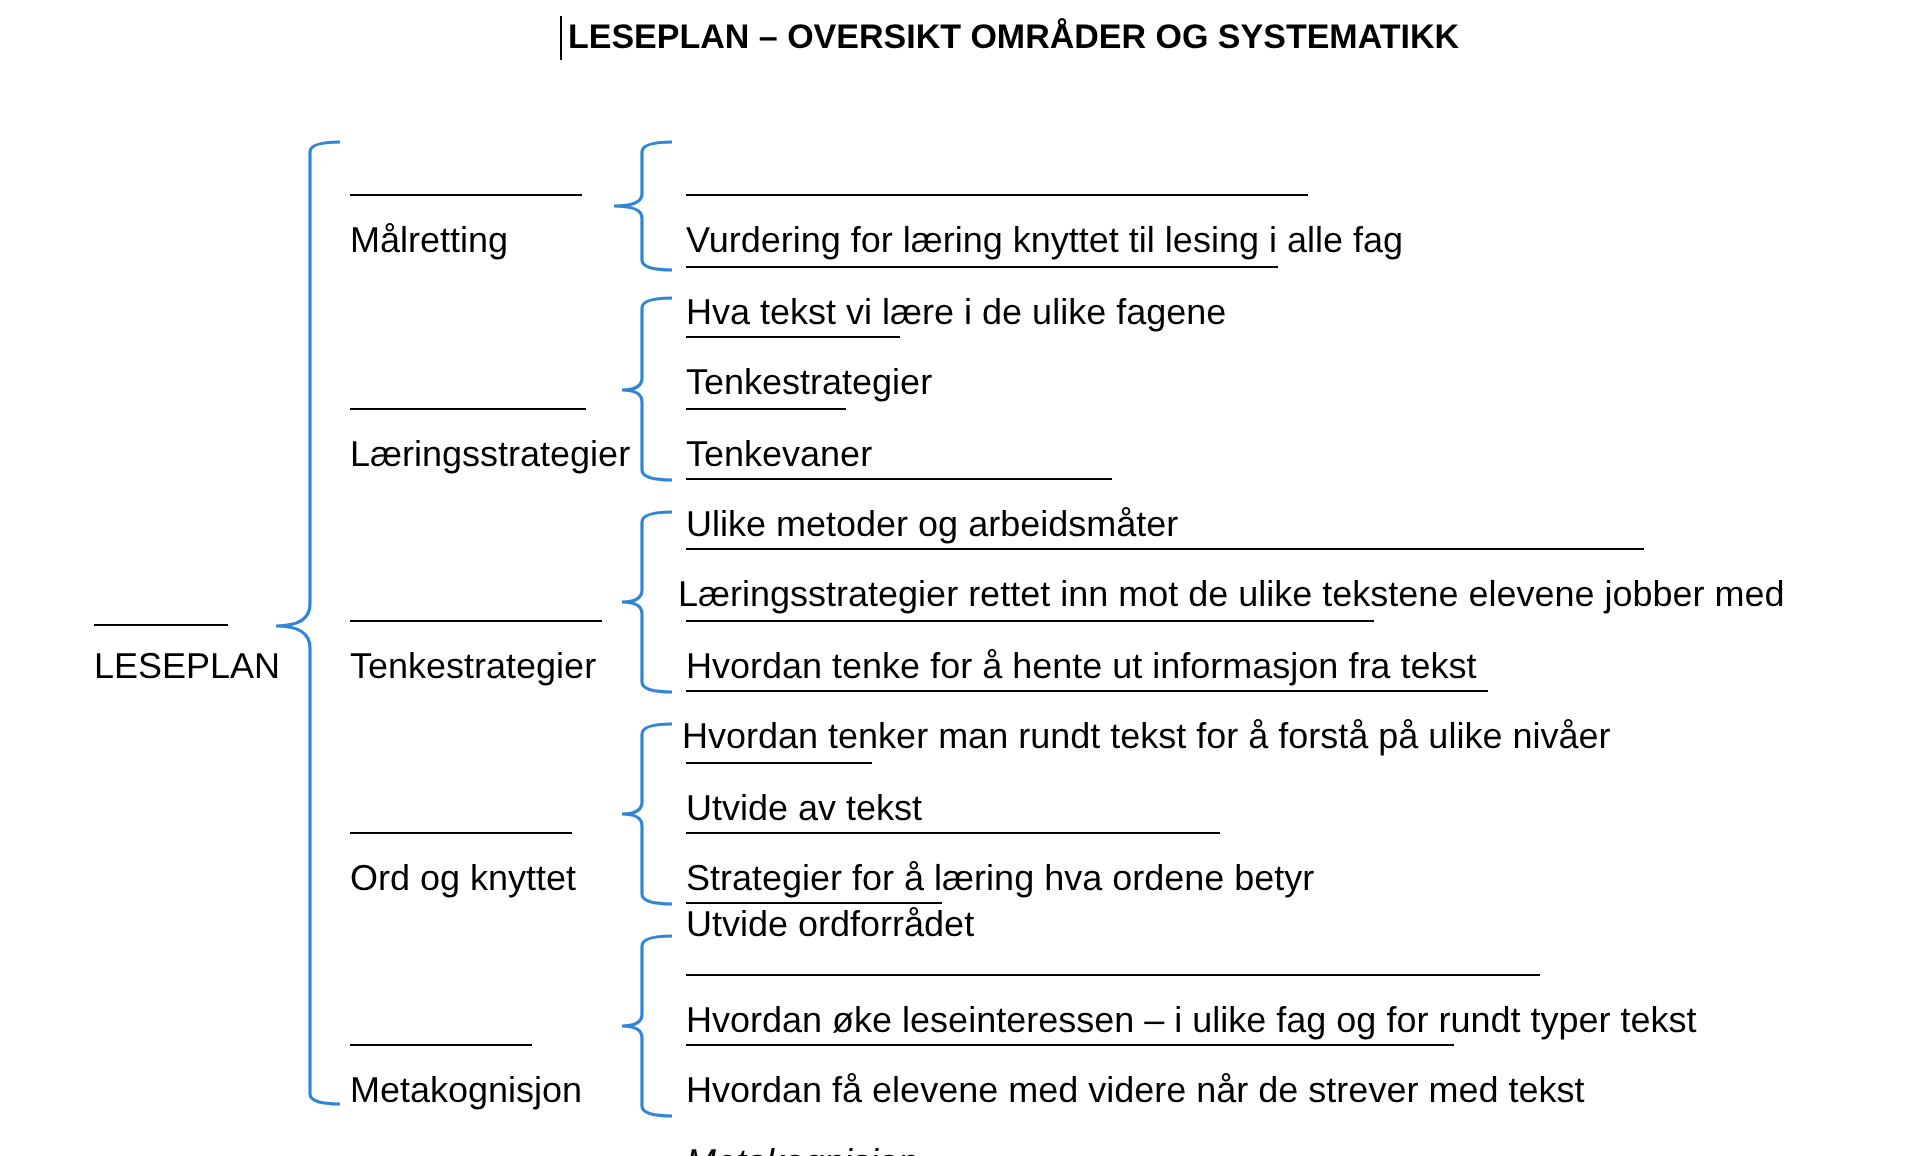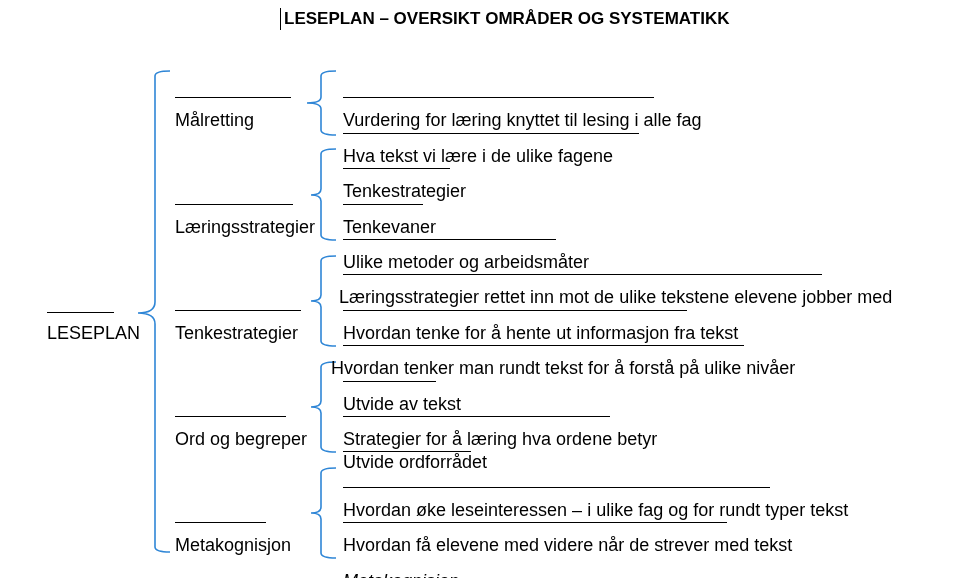--- a/index.html
+++ b/index.html
@@ -39,21 +39,21 @@
 
 <div class="lbl" style="left:175px;top:79px">Målretting</div>
 <div class="ul" style="left:175px;top:97px;width:116px"></div>
 
 <div class="lbl" style="left:175px;top:186px">Læringsstrategier</div>
 <div class="ul" style="left:175px;top:204px;width:118px"></div>
 
 <div class="lbl" style="left:175px;top:292px">Tenkestrategier</div>
 <div class="ul" style="left:175px;top:310px;width:126px"></div>
 
-<div class="lbl" style="left:175px;top:398px">Ord og begreper</div>
+<div class="lbl" style="left:175px;top:398px">Ord og knyttet</div>
 <div class="ul" style="left:175px;top:416px;width:111px"></div>
 
 <div class="lbl" style="left:175px;top:504px">Metakognisjon</div>
 <div class="ul" style="left:175px;top:522px;width:91px"></div>
 
 <div class="lbl" style="left:343px;top:79px">Vurdering for læring knyttet til lesing i alle fag</div>
 <div class="ul" style="left:343px;top:97px;width:311px"></div>
 <div class="lbl" style="left:343px;top:115px">Hva tekst vi lære i de ulike fagene</div>
 <div class="ul" style="left:343px;top:133px;width:296px"></div>
 
@@ -61,21 +61,21 @@
 <div class="ul" style="left:343px;top:168px;width:107px"></div>
 <div class="lbl" style="left:343px;top:186px">Tenkevaner</div>
 <div class="ul" style="left:343px;top:204px;width:80px"></div>
 <div class="lbl" style="left:343px;top:221px">Ulike metoder og arbeidsmåter</div>
 <div class="ul" style="left:343px;top:239px;width:213px"></div>
 
 <div class="lbl" style="left:339px;top:256px">Læringsstrategier rettet inn mot de ulike tekstene elevene jobber med</div>
 <div class="ul" style="left:343px;top:274px;width:479px"></div>
 <div class="lbl" style="left:343px;top:292px">Hvordan tenke for å hente ut informasjon fra tekst</div>
 <div class="ul" style="left:343px;top:310px;width:344px"></div>
-<div class="lbl" style="left:331px;top:327px">Hvordan tenker man rundt tekst for å forstå på ulike nivåer</div>
+<div class="lbl" style="left:341px;top:327px">Hvordan tenker man rundt tekst for å forstå på ulike nivåer</div>
 <div class="ul" style="left:343px;top:345px;width:401px"></div>
 
 <div class="lbl" style="left:343px;top:363px">Utvide av tekst</div>
 <div class="ul" style="left:343px;top:381px;width:93px"></div>
 <div class="lbl" style="left:343px;top:398px">Strategier for å læring hva ordene betyr</div>
 <div class="ul" style="left:343px;top:416px;width:267px"></div>
 <div class="lbl" style="left:343px;top:421px">Utvide ordforrådet</div>
 <div class="ul" style="left:343px;top:451px;width:128px"></div>
 
 <div class="lbl" style="left:343px;top:469px">Hvordan øke leseinteressen – i ulike fag og for rundt typer tekst</div>

